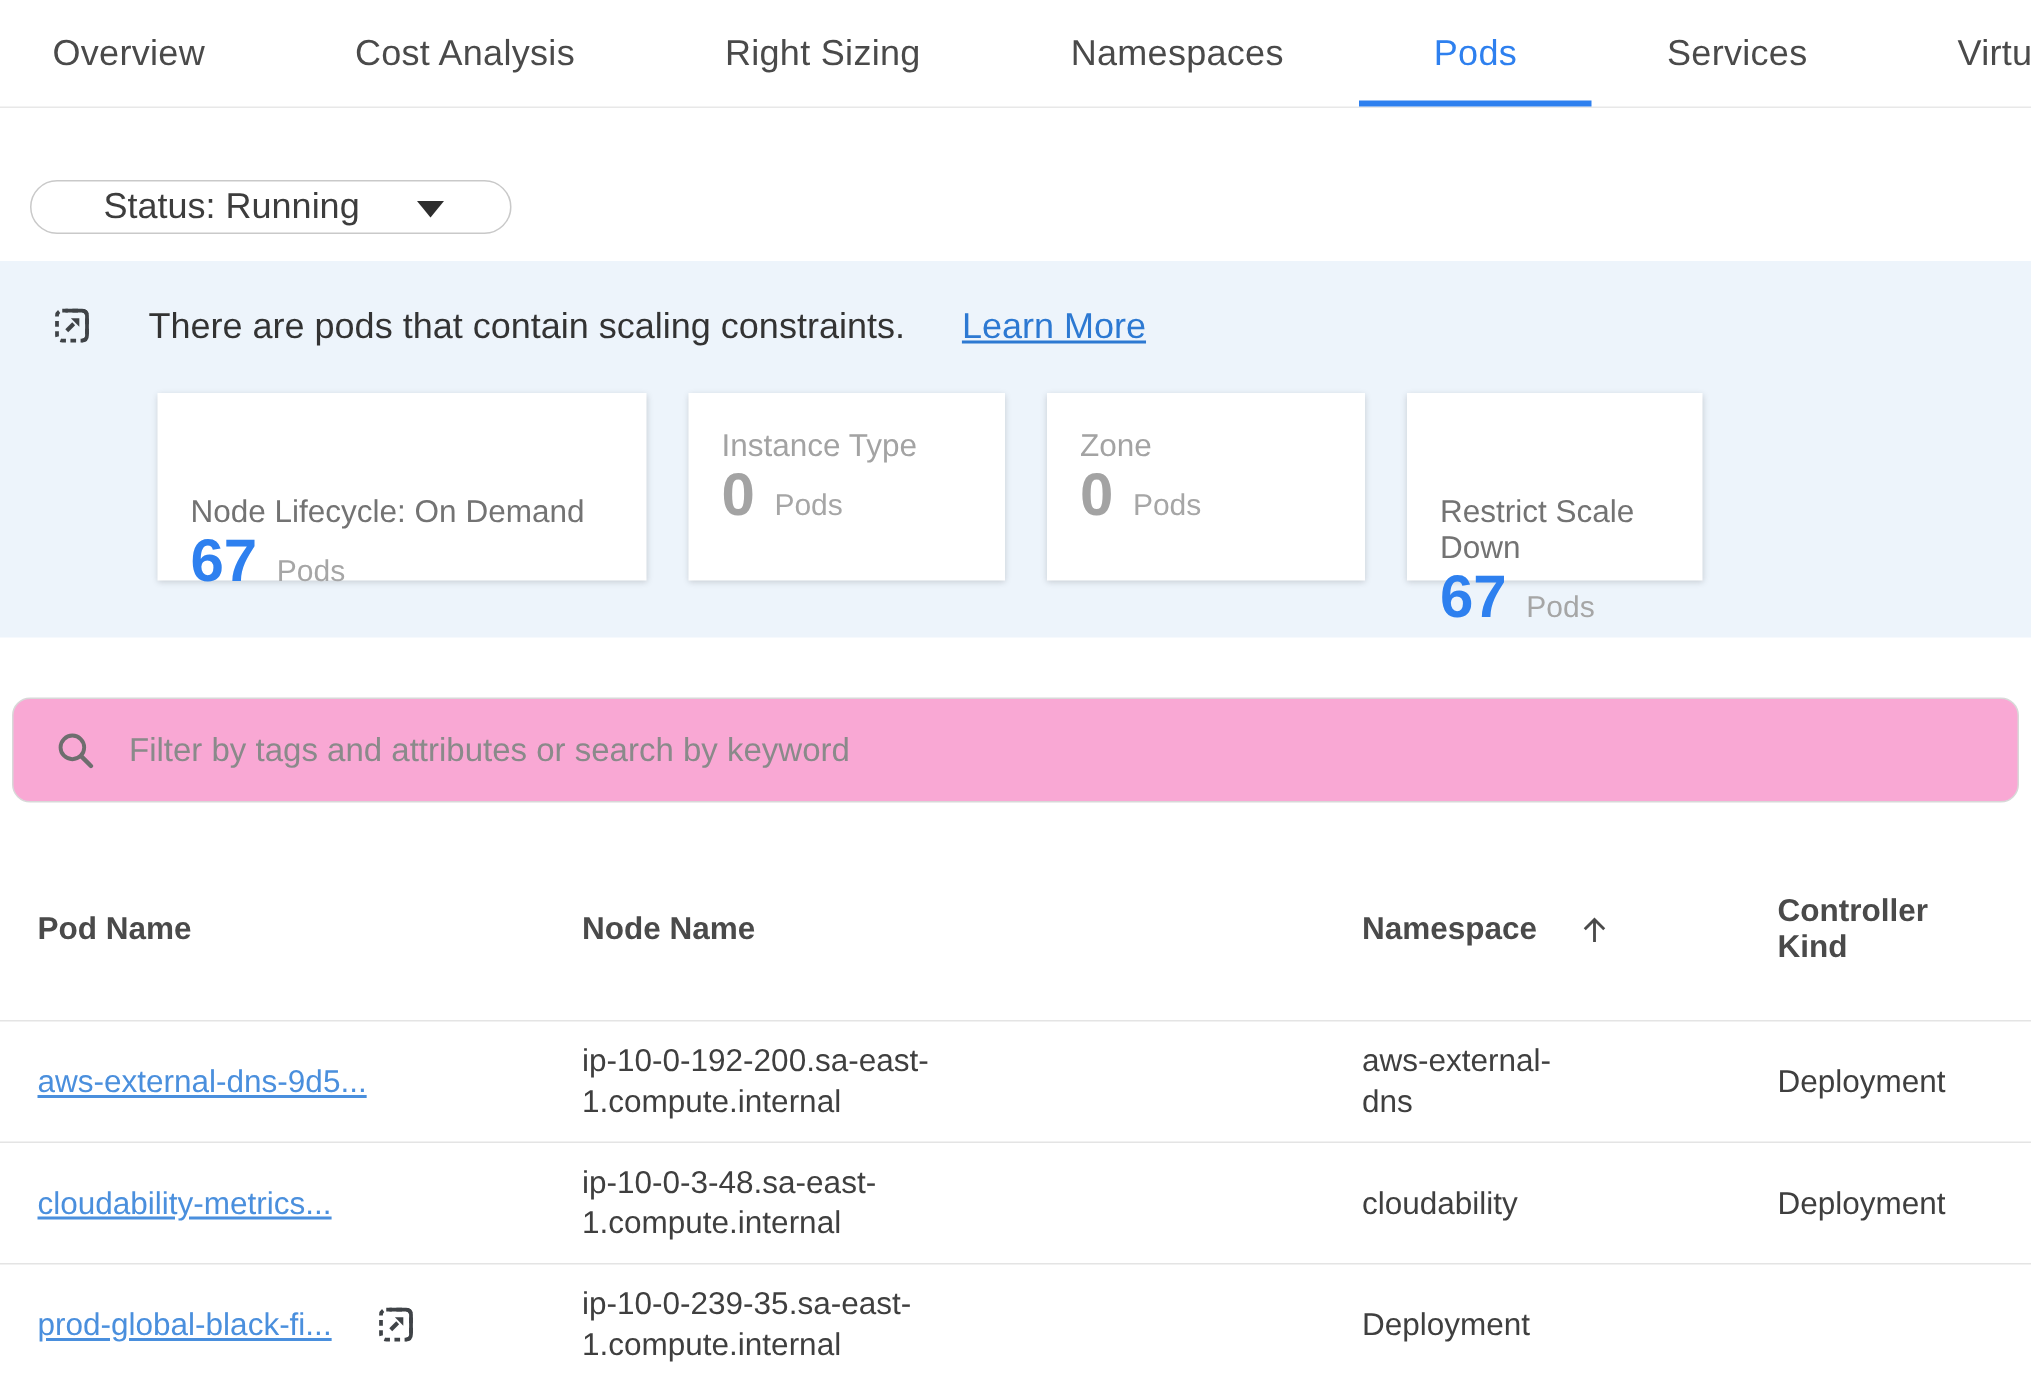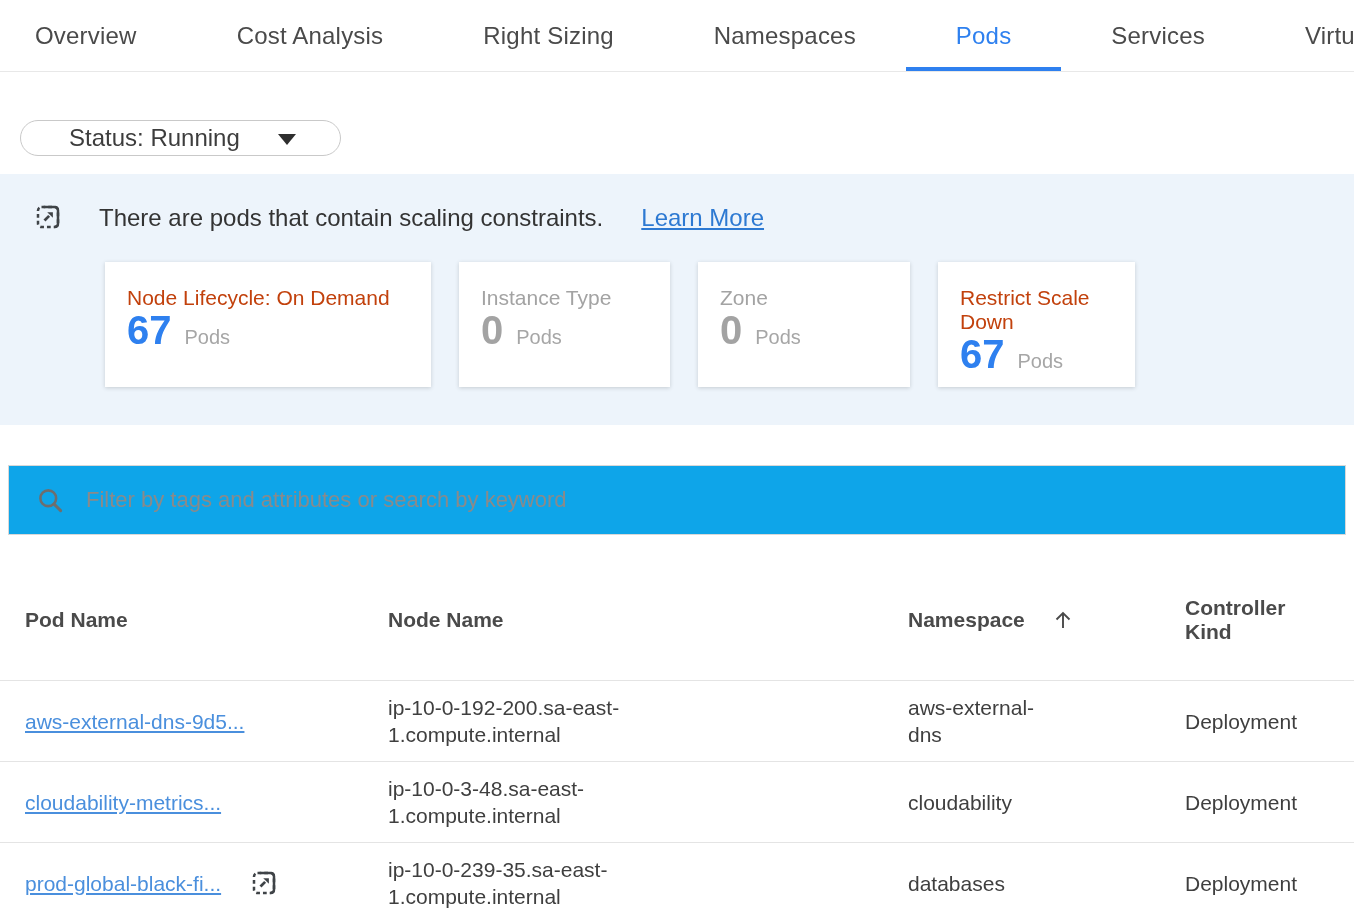--- a/index.html
+++ b/index.html
@@ -41,29 +41,29 @@
   .learn-more{font-size:24px;color:#2d79d2;text-decoration:underline;cursor:pointer;margin-left:2px;}
 
   .cards{display:flex;gap:28px;margin:30px 0 0 105px;}
   .card{background:#fff;height:125px;padding:24px 0 0 22px;cursor:pointer;
     box-shadow:0 1px 4px rgba(60,64,67,.22);}
   .card:nth-child(1){width:326px;}
   .card:nth-child(2){width:211px;}
   .card:nth-child(3){width:212px;}
   .card:nth-child(4){width:197px;}
   .card-title{font-size:21px;color:#a3a3a3;}
-  .card.hl .card-title{color:#c2410c;}
+  .card.hl .card-title{color:#737373;margin-top:44px;}
   .card-val{display:flex;align-items:baseline;}
   .card-num{font-size:40px;font-weight:600;color:#a3a3a3;line-height:1;}
   .card.hl .card-num{color:var(--accent);}
   .card-unit{font-size:20px;color:#a6a6a6;margin-left:13px;}
 
   
-  .searchbox{margin:40px 8px 0;height:70px;border:1px solid #d8d8d8;border-radius:0;
-    display:flex;align-items:center;padding:0 28px;gap:22px;background:#0ea5e9;}
+  .searchbox{margin:40px 8px 0;height:70px;border:1px solid #d8d8d8;border-radius:12px;
+    display:flex;align-items:center;padding:0 28px;gap:22px;background:#f9a8d4;}
   .searchbox svg{flex:0 0 auto;}
   .searchbox input{flex:1;border:none;outline:none;font-family:inherit;font-size:22px;
     color:#444;background:transparent;}
   .searchbox input::placeholder{color:#8a8a8a;opacity:1;}
 
   
   .table{margin-top:0;}
   .thead,.trow{display:grid;grid-template-columns:363px 520px 277px 1fr;padding:0 25px;}
   .thead{padding-top:61px;padding-bottom:36px;border-bottom:1px solid var(--border);}
   .th{font-size:21px;font-weight:700;color:#4a4a4a;display:flex;align-items:center;}
@@ -220,21 +220,18 @@
     <rect x="4" y="4" width="16" height="16" rx="2.8" stroke="#3f4347" stroke-width="2" stroke-dasharray="3 2.4"></rect>
     <path d="M8.5 4 H17.2 Q20 4 20 6.8 V17.2 Q20 20 17.2 20" stroke="#3f4347" stroke-width="2"></path>
     <path d="M9.2 14.8 L12.9 11.1" stroke="#3f4347" stroke-width="2.2"></path>
     <path d="M15.9 8.1 L15.9 12.6 L11.4 8.1 Z" fill="#3f4347"></path>
   </svg>
 </span>
           </div>
           <div class="cell">
             <div class="wrap-node">ip-10-0-239-35.sa-east-1.compute.internal</div>
           </div>
-          <div class="cell">
-            <div class="wrap-ns">databases</div>
-          </div>
           <div class="cell">Deployment</div>
         </div>
       </div>
   </div>
 
 </div>
 
 </body></html>

